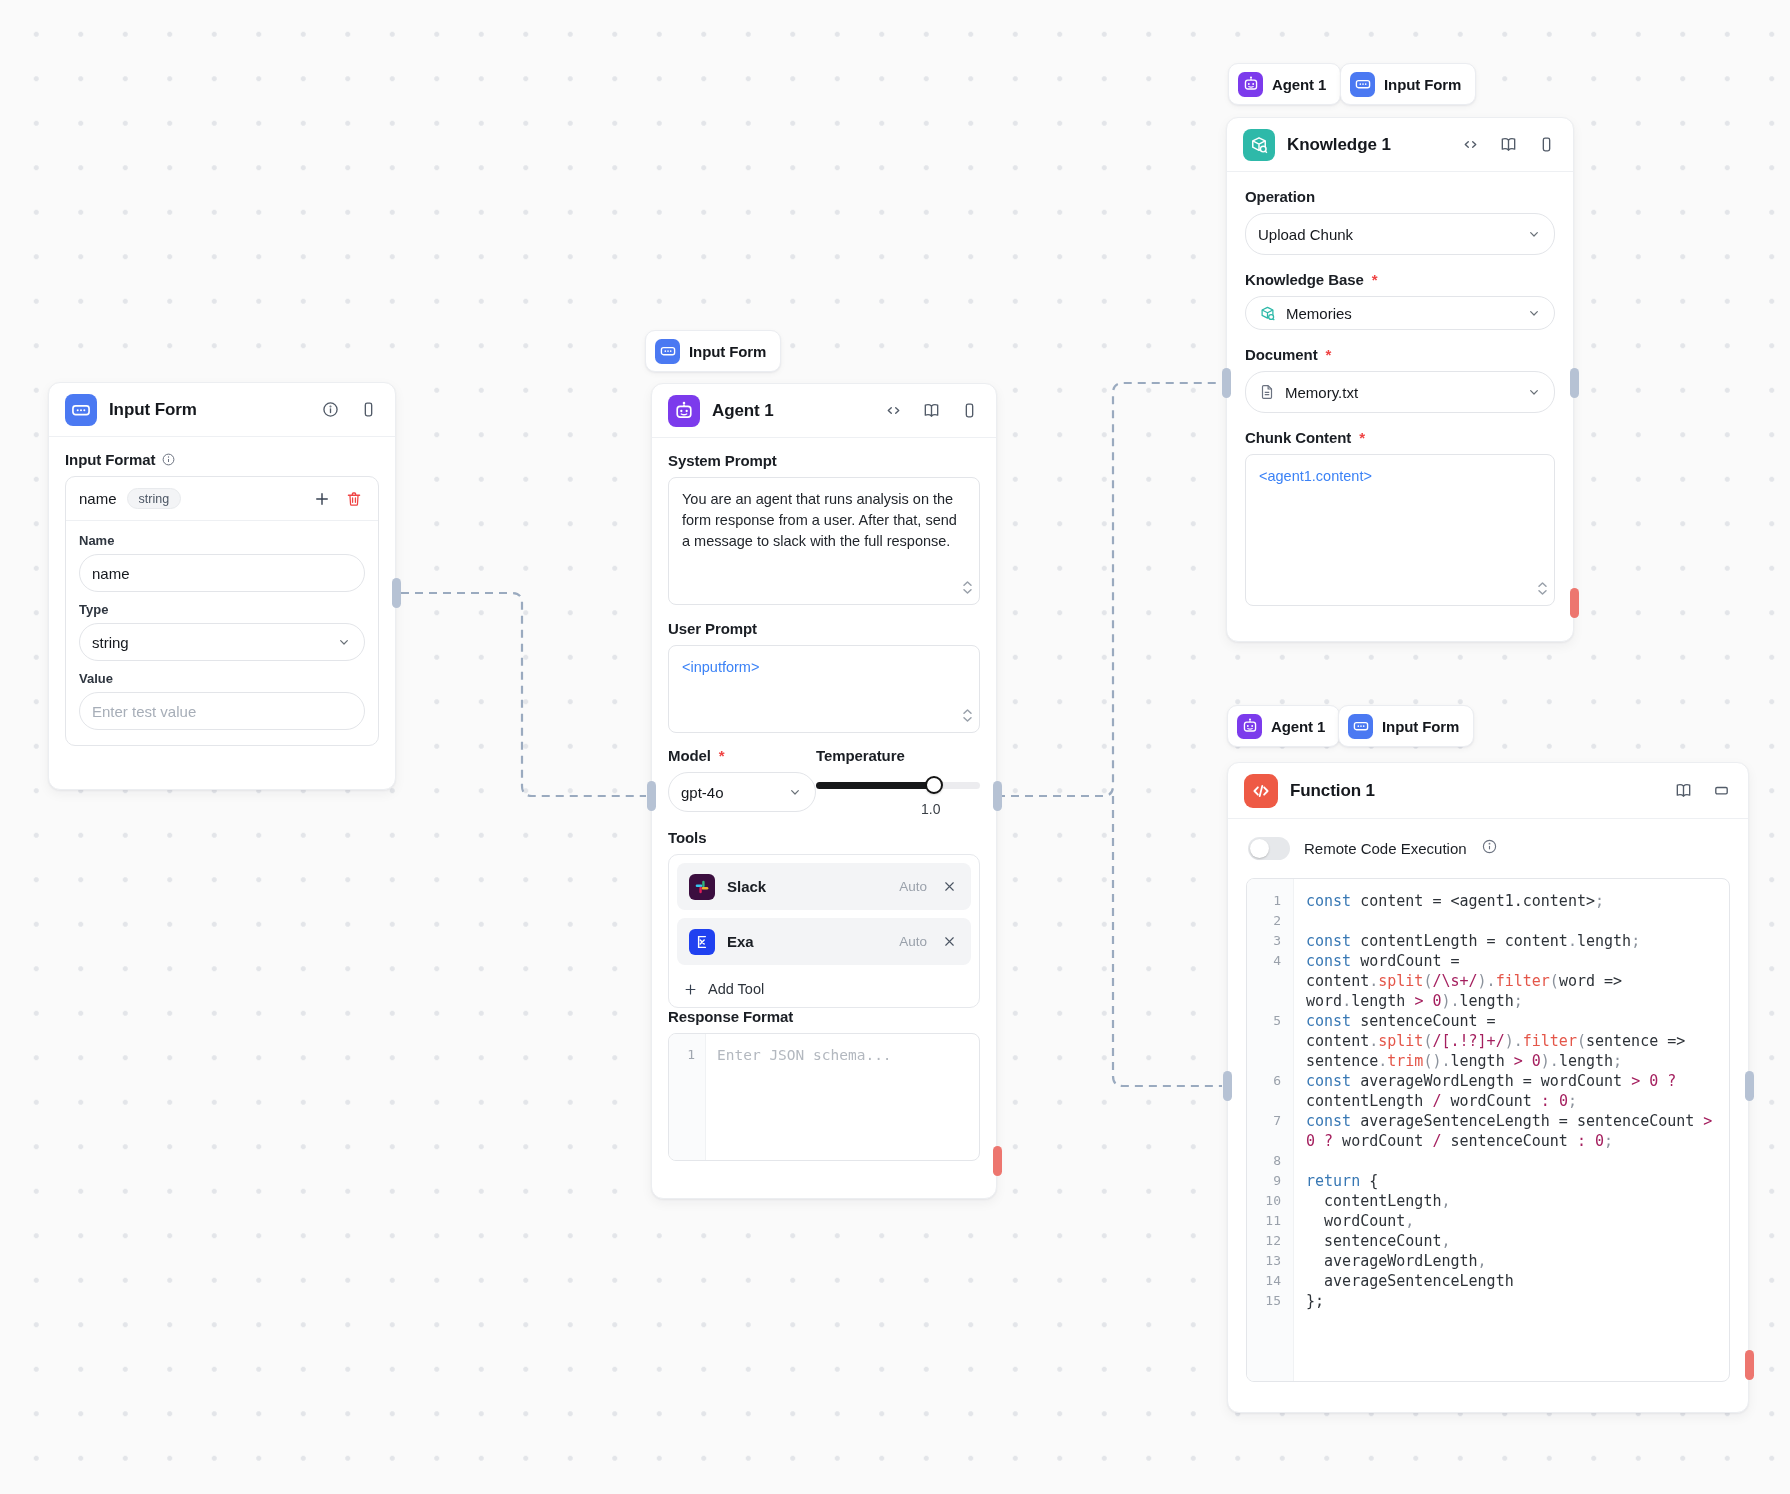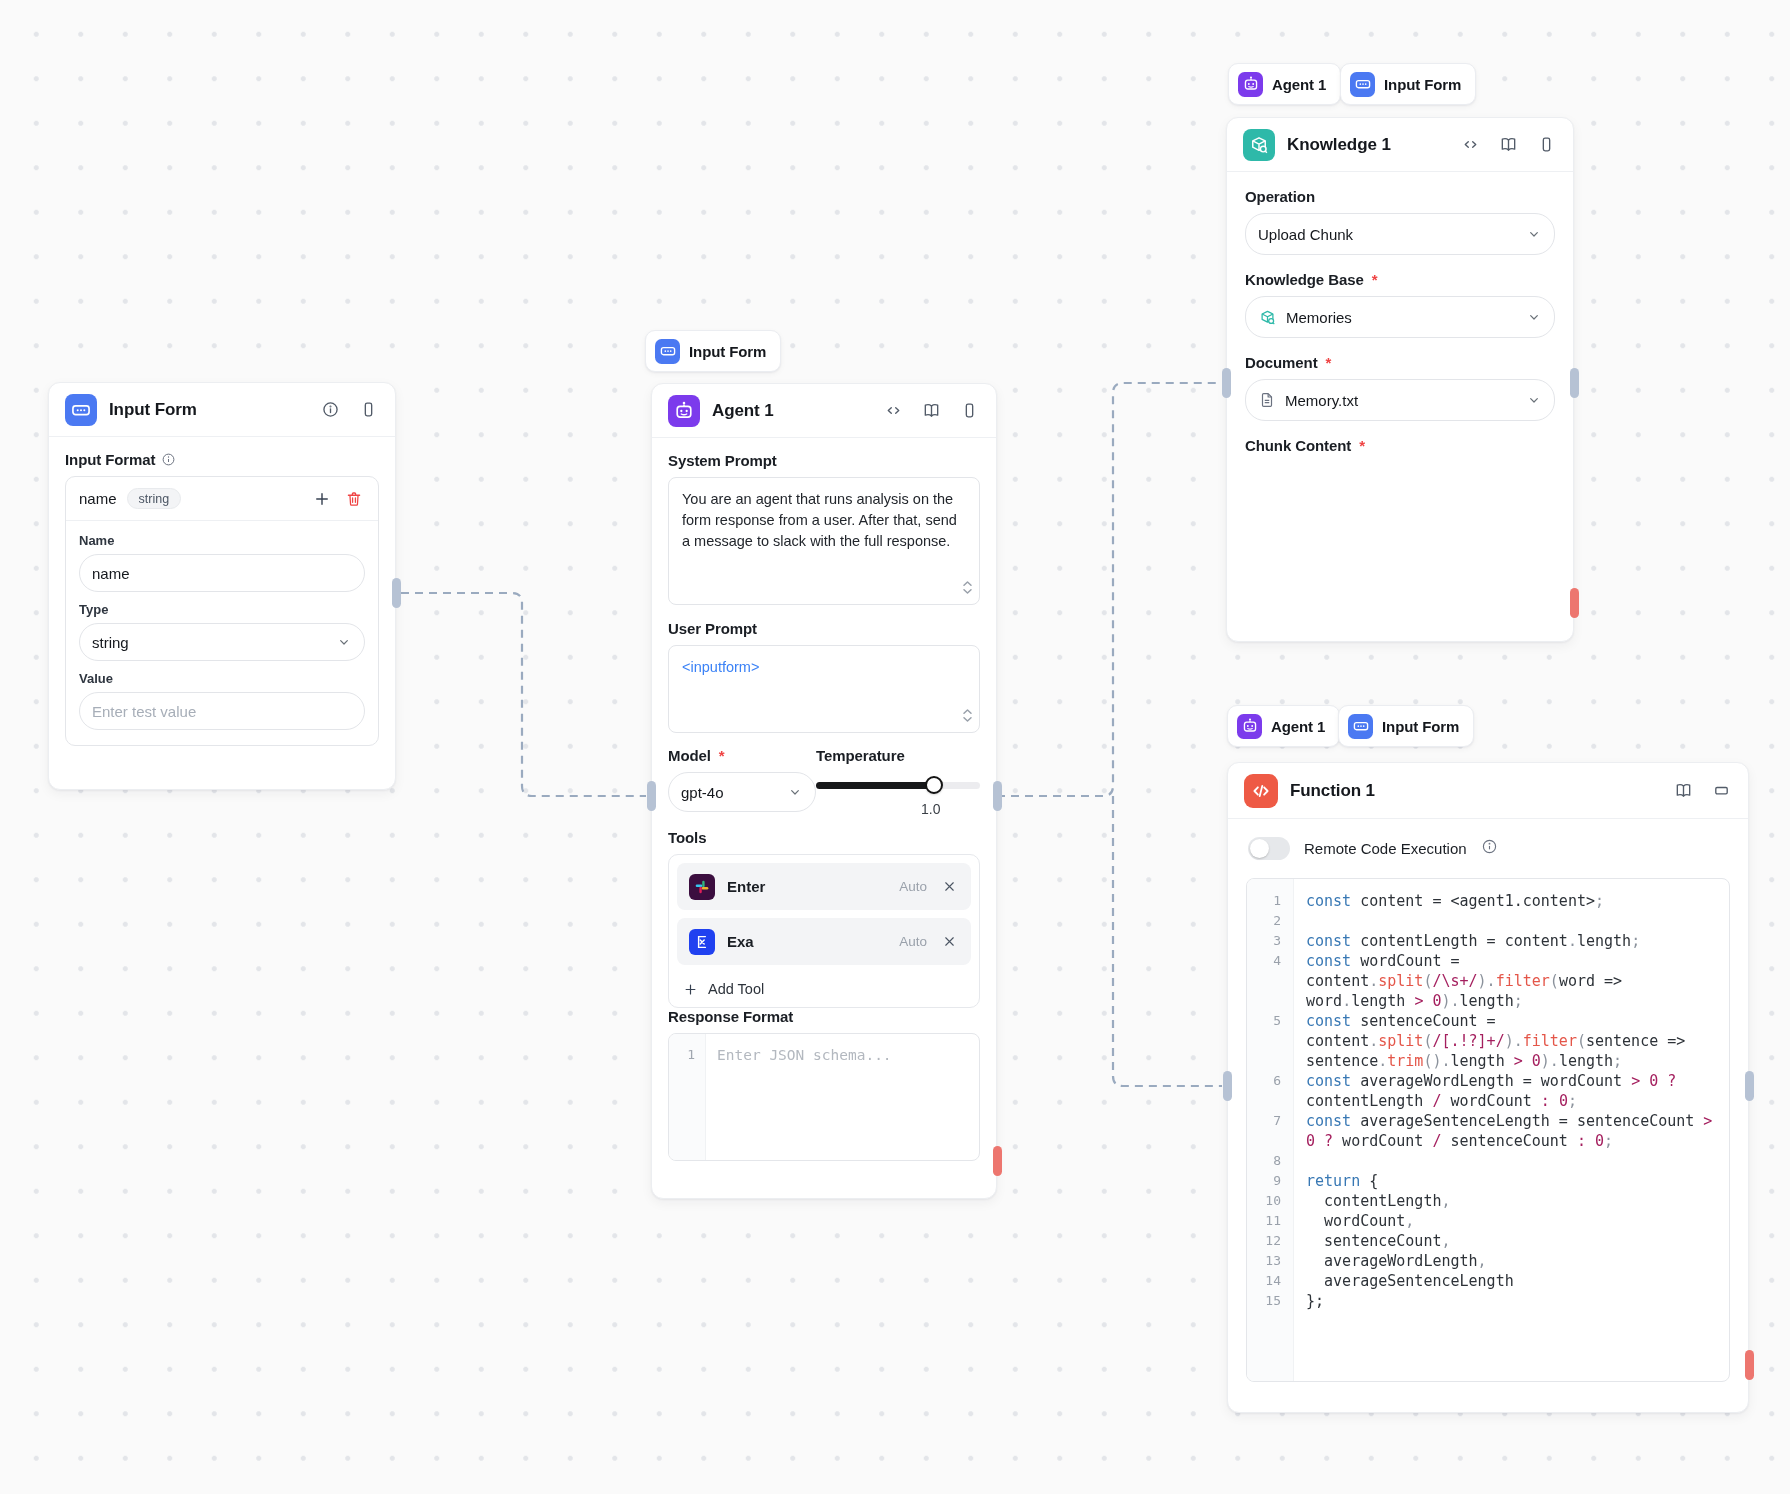--- a/index.html
+++ b/index.html
@@ -370,21 +370,21 @@
       <div class="toolbox">
         <div class="tool">
           <span class="tico26" style="background:#3b0e3f">
             <svg viewBox="0 0 24 24">
                 <rect x="3.6" y="8.7" width="8.8" height="3.2" rx="1.6" fill="#36C5F0"></rect>
                 <rect x="12.3" y="3.6" width="3.2" height="8.8" rx="1.6" fill="#2EB67D"></rect>
                 <rect x="11.6" y="12.1" width="8.8" height="3.2" rx="1.6" fill="#ECB22E"></rect>
                 <rect x="8.5" y="11.6" width="3.2" height="8.8" rx="1.6" fill="#E01E5A"></rect>
               </svg>
           </span>
-          <span class="tname">Enter</span>
+          <span class="tname">Slack</span>
           <span class="tmode">Auto</span>
           <button class="xbtn">
               <svg viewBox="0 0 24 24" fill="none">
                 <path d="M6 6l12 12M18 6 6 18"></path>
               </svg>
             </button>
         </div>
         <div class="tool">
           <span class="tico26" style="background:#2041f0">
             <svg viewBox="0 0 24 24" fill="none" stroke="#fff" stroke-width="1.9" stroke-linecap="round">
@@ -459,21 +459,21 @@
             <svg viewBox="0 0 24 24">
               <polyline points="7 10 12 15 17 10"></polyline>
             </svg>
           </span>
       </div>
 
       <div class="seclbl" style="margin-top:16px">
           <span>Knowledge Base</span>
           <span class="req">*</span>
         </div>
-      <div class="sel" style="height:42px">
+      <div class="sel" style="height:34px">
         <svg viewBox="0 0 24 24" style="width:19px;height:19px;flex:none" fill="none" stroke="#2eb9a9" stroke-width="1.6" stroke-linejoin="round">
             <path d="M5.2 7.6 12 4.2l6.8 3.4v6.8L12 17.8l-6.8-3.4z"></path>
             <path d="M5.2 7.6 12 11l6.8-3.4M12 11v6.8"></path>
             <circle cx="16.6" cy="16.4" r="3.1" fill="#fff"></circle>
             <path d="m19 18.8 1.6 1.6"></path>
           </svg>
         <span>Memories</span>
         <span class="chev">
             <svg viewBox="0 0 24 24">
               <polyline points="7 10 12 15 17 10"></polyline>
@@ -496,20 +496,26 @@
             <svg viewBox="0 0 24 24">
               <polyline points="7 10 12 15 17 10"></polyline>
             </svg>
           </span>
       </div>
 
       <div class="seclbl" style="margin-top:16px">
           <span>Chunk Content</span>
           <span class="req">*</span>
         </div>
+      <div class="ta-wrap">
+        <textarea class="ta blue" style="height: 152px;" spellcheck="false">&lt;agent1.content&gt;</textarea>
+        <span class="grip"><svg viewBox="0 0 11 15">
+              <path d="M2 5.2 5.5 2 9 5.2M2 9.8 5.5 13 9 9.8"></path>
+            </svg></span>
+      </div>
     </div>
   </div>
 
   <div class="card" style="left:1227px;top:762px;width:522px;height:651px">
     <div class="chead" style="height:56px">
       <span class="nico" style="background:#ee5a45;width:34px;height:34px;border-radius:9px">
         <svg viewBox="0 0 24 24" fill="none" stroke="#fff" stroke-width="2" stroke-linecap="round" stroke-linejoin="round">
             <path d="M8.6 8 4.8 12l3.8 4M15.4 8l3.8 4-3.8 4"></path>
             <path d="M13.4 6.4 10.6 17.6"></path>
           </svg>

